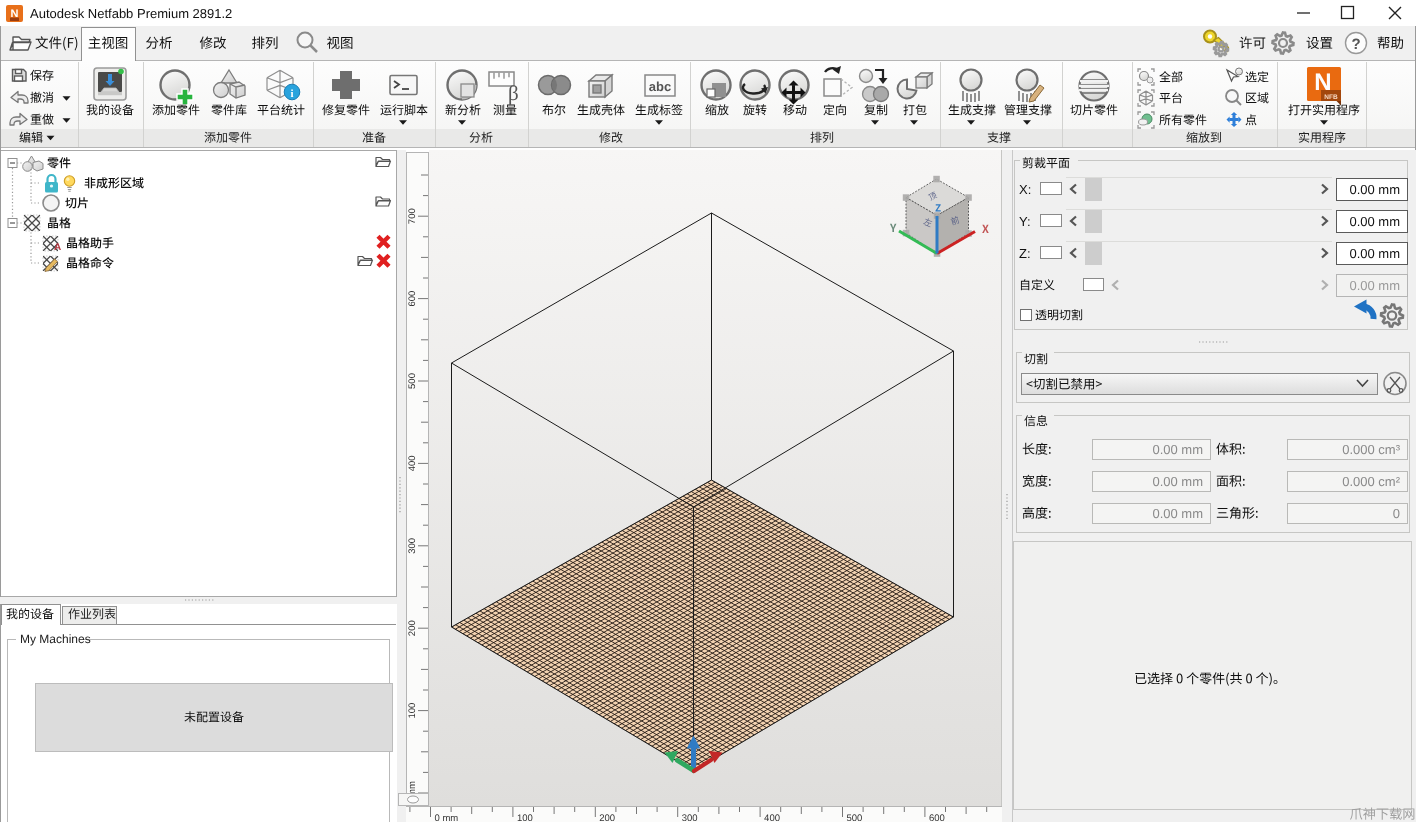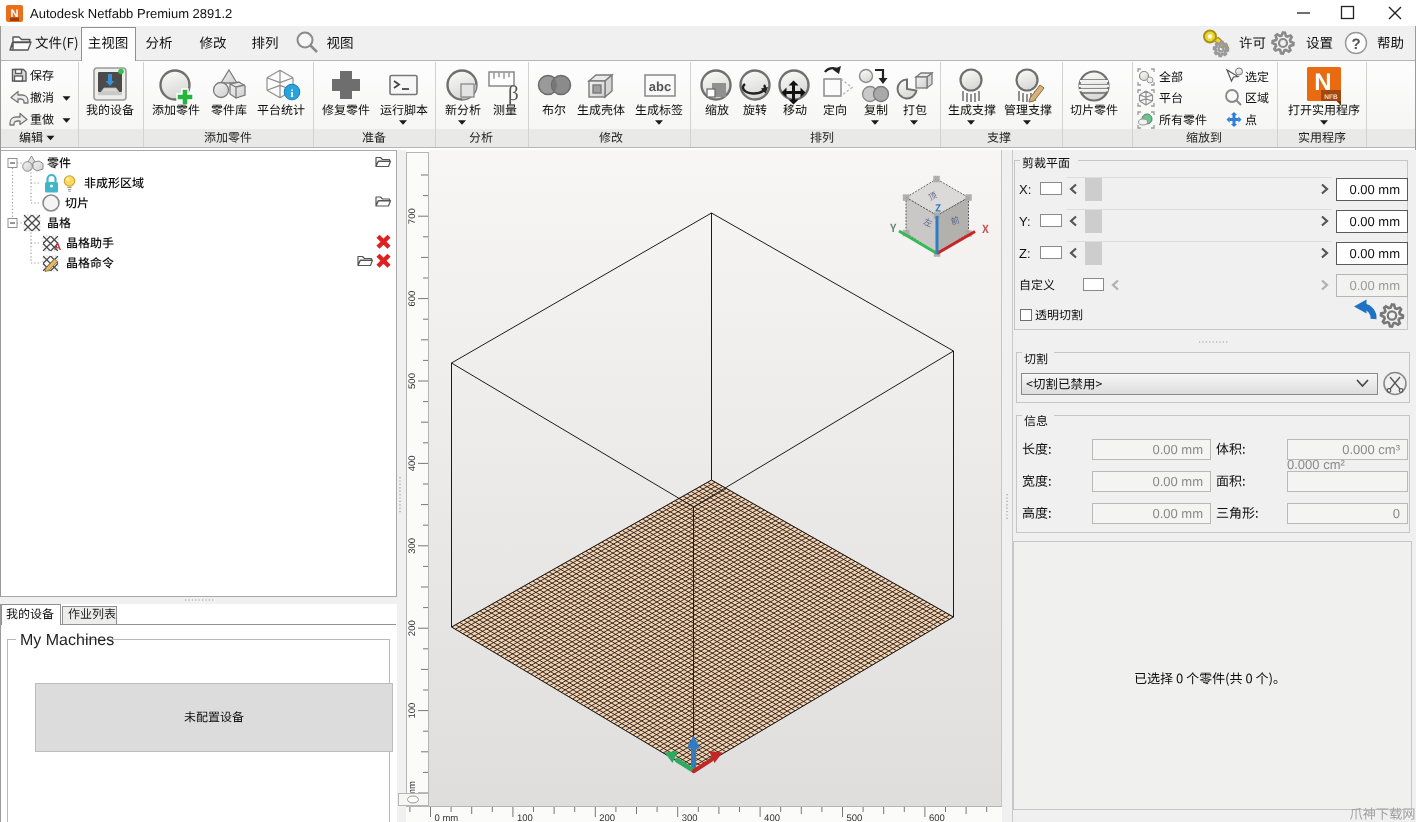--- a/index.html
+++ b/index.html
@@ -29,21 +29,21 @@
 <div class="abs" style="left:1366px;top:62px;width:1px;height:85px;background:#d2d2d0"></div>
 <div class="abs" style="left:1px;top:150px;width:396px;height:447px;background:#fff;border:1px solid #a8a8a8;border-left:none;box-sizing:border-box"></div>
 <div class="abs" style="left:1px;top:604px;width:396px;height:218px;background:#fff"></div>
 <div class="abs" style="left:0px;top:597px;width:398px;height:7px;background:#f0f0f0"></div>
 <div class="abs" style="left:1px;top:604px;width:60px;height:21px;background:#fff;border:1px solid #919191;border-bottom:none;box-sizing:border-box;z-index:2"></div>
 <div class="abs" style="left:62px;top:606px;width:55px;height:19px;background:#ededec;border:1px solid #919191;border-bottom:none;box-sizing:border-box"></div>
 <div class="abs" style="left:1px;top:624px;width:395px;height:1px;background:#919191"></div>
 <div class="abs" style="left:2px;top:625px;width:394px;height:197px;background:#fff"></div>
 <div class="abs" style="left:7px;top:639px;width:383px;height:183px;border:1px solid #b9b9b9;border-bottom:none;box-sizing:border-box"></div>
 <div class="abs" style="left:16px;top:632px;width:68px;height:13px;background:#fff"></div>
-<div class="txt" style="left:20px;top:633px;font-size:16px;color:#222">My Machines</div>
+<div class="txt" style="left:20px;top:633px;font-size:12px;color:#222">My Machines</div>
 <div class="abs" style="left:35px;top:683px;width:358px;height:69px;background:#dcdcdc;border:1px solid #bcbcbc;box-sizing:border-box"></div>
 <div class="abs" style="left:397px;top:150px;width:9px;height:672px;background:#f0f0f0"></div>
 <div class="abs" style="left:429px;top:150px;width:573px;height:656px;background:linear-gradient(#f7f6f5,#dfdedc);overflow:hidden;border-right:1px solid #c6c6c4;box-sizing:border-box">
     <svg width="573" height="656" viewBox="429 150 573 656" style="position:absolute;left:0;top:0">
       <path d="M711.5 480.0L953.5 617.0L693.5 771.0L451.5 627.0Z" fill="#f2d2b1"></path>
       <clipPath id="platclip">
         <path d="M711.5 480.0L953.5 617.0L693.5 771.0L451.5 627.0Z"></path>
       </clipPath>
       <path d="M711.5 480.0L953.5 617.0M711.5 480.0L451.5 627.0M707.4 482.3L949.4 619.4M715.3 482.1L455.3 629.2M703.4 484.6L945.4 621.8M719.1 484.3L459.1 631.5M699.3 486.9L941.3 624.2M722.8 486.4L462.8 633.8M695.2 489.2L937.2 626.6M726.6 488.6L466.6 636.0M691.2 491.5L933.2 629.0M730.4 490.7L470.4 638.2M687.1 493.8L929.1 631.4M734.2 492.8L474.2 640.5M683.1 496.1L925.1 633.8M738.0 495.0L478.0 642.8M679.0 498.4L921.0 636.2M741.8 497.1L481.8 645.0M674.9 500.7L916.9 638.7M745.5 499.3L485.5 647.2M670.9 503.0L912.9 641.1M749.3 501.4L489.3 649.5M666.8 505.3L908.8 643.5M753.1 503.5L493.1 651.8M662.8 507.6L904.8 645.9M756.9 505.7L496.9 654.0M658.7 509.9L900.7 648.3M760.7 507.8L500.7 656.2M654.6 512.2L896.6 650.7M764.4 510.0L504.4 658.5M650.6 514.5L892.6 653.1M768.2 512.1L508.2 660.8M646.5 516.8L888.5 655.5M772.0 514.2L512.0 663.0M642.4 519.0L884.4 657.9M775.8 516.4L515.8 665.2M638.4 521.3L880.4 660.3M779.6 518.5L519.6 667.5M634.3 523.6L876.3 662.7M783.3 520.7L523.3 669.8M630.2 525.9L872.2 665.1M787.1 522.8L527.1 672.0M626.2 528.2L868.2 667.5M790.9 525.0L530.9 674.2M622.1 530.5L864.1 669.9M794.7 527.1L534.7 676.5M618.1 532.8L860.1 672.3M798.5 529.2L538.5 678.8M614.0 535.1L856.0 674.8M802.2 531.4L542.2 681.0M609.9 537.4L851.9 677.2M806.0 533.5L546.0 683.2M605.9 539.7L847.9 679.6M809.8 535.7L549.8 685.5M601.8 542.0L843.8 682.0M813.6 537.8L553.6 687.8M597.8 544.3L839.8 684.4M817.4 539.9L557.4 690.0M593.7 546.6L835.7 686.8M821.2 542.1L561.2 692.2M589.6 548.9L831.6 689.2M824.9 544.2L564.9 694.5M585.6 551.2L827.6 691.6M828.7 546.4L568.7 696.8M581.5 553.5L823.5 694.0M832.5 548.5L572.5 699.0M577.4 555.8L819.4 696.4M836.3 550.6L576.3 701.2M573.4 558.1L815.4 698.8M840.1 552.8L580.1 703.5M569.3 560.4L811.3 701.2M843.8 554.9L583.8 705.8M565.2 562.7L807.2 703.6M847.6 557.1L587.6 708.0M561.2 565.0L803.2 706.0M851.4 559.2L591.4 710.2M557.1 567.3L799.1 708.4M855.2 561.3L595.2 712.5M553.1 569.6L795.1 710.8M859.0 563.5L599.0 714.8M549.0 571.9L791.0 713.2M862.8 565.6L602.8 717.0M544.9 574.2L786.9 715.7M866.5 567.8L606.5 719.2M540.9 576.5L782.9 718.1M870.3 569.9L610.3 721.5M536.8 578.8L778.8 720.5M874.1 572.0L614.1 723.8M532.8 581.1L774.8 722.9M877.9 574.2L617.9 726.0M528.7 583.4L770.7 725.3M881.7 576.3L621.7 728.2M524.6 585.7L766.6 727.7M885.4 578.5L625.4 730.5M520.6 588.0L762.6 730.1M889.2 580.6L629.2 732.8M516.5 590.2L758.5 732.5M893.0 582.8L633.0 735.0M512.4 592.5L754.4 734.9M896.8 584.9L636.8 737.2M508.4 594.8L750.4 737.3M900.6 587.0L640.6 739.5M504.3 597.1L746.3 739.7M904.3 589.2L644.3 741.8M500.2 599.4L742.2 742.1M908.1 591.3L648.1 744.0M496.2 601.7L738.2 744.5M911.9 593.5L651.9 746.2M492.1 604.0L734.1 746.9M915.7 595.6L655.7 748.5M488.1 606.3L730.1 749.3M919.5 597.7L659.5 750.8M484.0 608.6L726.0 751.8M923.2 599.9L663.2 753.0M479.9 610.9L721.9 754.2M927.0 602.0L667.0 755.2M475.9 613.2L717.9 756.6M930.8 604.2L670.8 757.5M471.8 615.5L713.8 759.0M934.6 606.3L674.6 759.8M467.8 617.8L709.8 761.4M938.4 608.4L678.4 762.0M463.7 620.1L705.7 763.8M942.2 610.6L682.2 764.2M459.6 622.4L701.6 766.2M945.9 612.7L685.9 766.5M455.6 624.7L697.6 768.6M949.7 614.9L689.7 768.8M451.5 627.0L693.5 771.0M953.5 617.0L693.5 771.0" stroke="#241a14" stroke-width="0.9" fill="none" clip-path="url(#platclip)"></path>
       <path d="M711.5 213.0L451.5 363.0M711.5 213.0L953.5 351.0M451.5 363.0L693.5 507.0M953.5 351.0L693.5 507.0M711.5 213.0L711.5 480.0M451.5 363.0L451.5 627.0M953.5 351.0L953.5 617.0M693.5 507.0L693.5 771.0M711.5 480.0L451.5 627.0M711.5 480.0L953.5 617.0M451.5 627.0L693.5 771.0M953.5 617.0L693.5 771.0" stroke="#1b1b1b" stroke-width="1" fill="none"></path>
@@ -132,21 +132,21 @@
 <div class="abs" style="left:1092px;top:439px;width:119px;height:21px;background:#f4f4f3;border:1px solid #b9b9b7;box-sizing:border-box"></div>
 <div class="abs" style="left:1287px;top:439px;width:121px;height:21px;background:#f4f4f3;border:1px solid #b9b9b7;box-sizing:border-box"></div>
 <div class="abs" style="left:1092px;top:471px;width:119px;height:21px;background:#f4f4f3;border:1px solid #b9b9b7;box-sizing:border-box"></div>
 <div class="abs" style="left:1287px;top:471px;width:121px;height:21px;background:#f4f4f3;border:1px solid #b9b9b7;box-sizing:border-box"></div>
 <div class="abs" style="left:1092px;top:503px;width:119px;height:21px;background:#f4f4f3;border:1px solid #b9b9b7;box-sizing:border-box"></div>
 <div class="abs" style="left:1287px;top:503px;width:121px;height:21px;background:#f4f4f3;border:1px solid #b9b9b7;box-sizing:border-box"></div>
 <div class="txt" style="left:1092px;top:443px;width:111px;text-align:right;font-size:13px;color:#8a8a8a">0.00 mm</div>
 <div class="txt" style="left:1092px;top:475px;width:111px;text-align:right;font-size:13px;color:#8a8a8a">0.00 mm</div>
 <div class="txt" style="left:1092px;top:507px;width:111px;text-align:right;font-size:13px;color:#8a8a8a">0.00 mm</div>
 <div class="txt" style="left:1287px;top:443px;width:113px;text-align:right;font-size:13px;color:#8a8a8a">0.000 cm³</div>
-<div class="txt" style="left:1287px;top:458px;width:113px;font-size:13px;color:#8a8a8a">0.000 cm²</div>
+<div class="txt" style="left:1287px;top:475px;width:113px;text-align:right;font-size:13px;color:#8a8a8a">0.000 cm²</div>
 <div class="txt" style="left:1287px;top:507px;width:113px;text-align:right;font-size:13px;color:#8a8a8a">0</div>
 <div class="abs" style="left:1013px;top:541px;width:399px;height:269px;background:#f0f0ef;border:1px solid #c6c6c4;box-sizing:border-box"></div>
 <svg id="icons" width="1416" height="822" viewBox="0 0 1416 822">
     <defs>
       <linearGradient id="ball" x1="0" y1="0" x2="0.4" y2="1">
         <stop offset="0" stop-color="#fdfdfd"></stop>
         <stop offset="1" stop-color="#d8d8d6"></stop>
       </linearGradient>
       <linearGradient id="cubef" x1="0" y1="0" x2="1" y2="1">
         <stop offset="0" stop-color="#f2f2f2"></stop>

